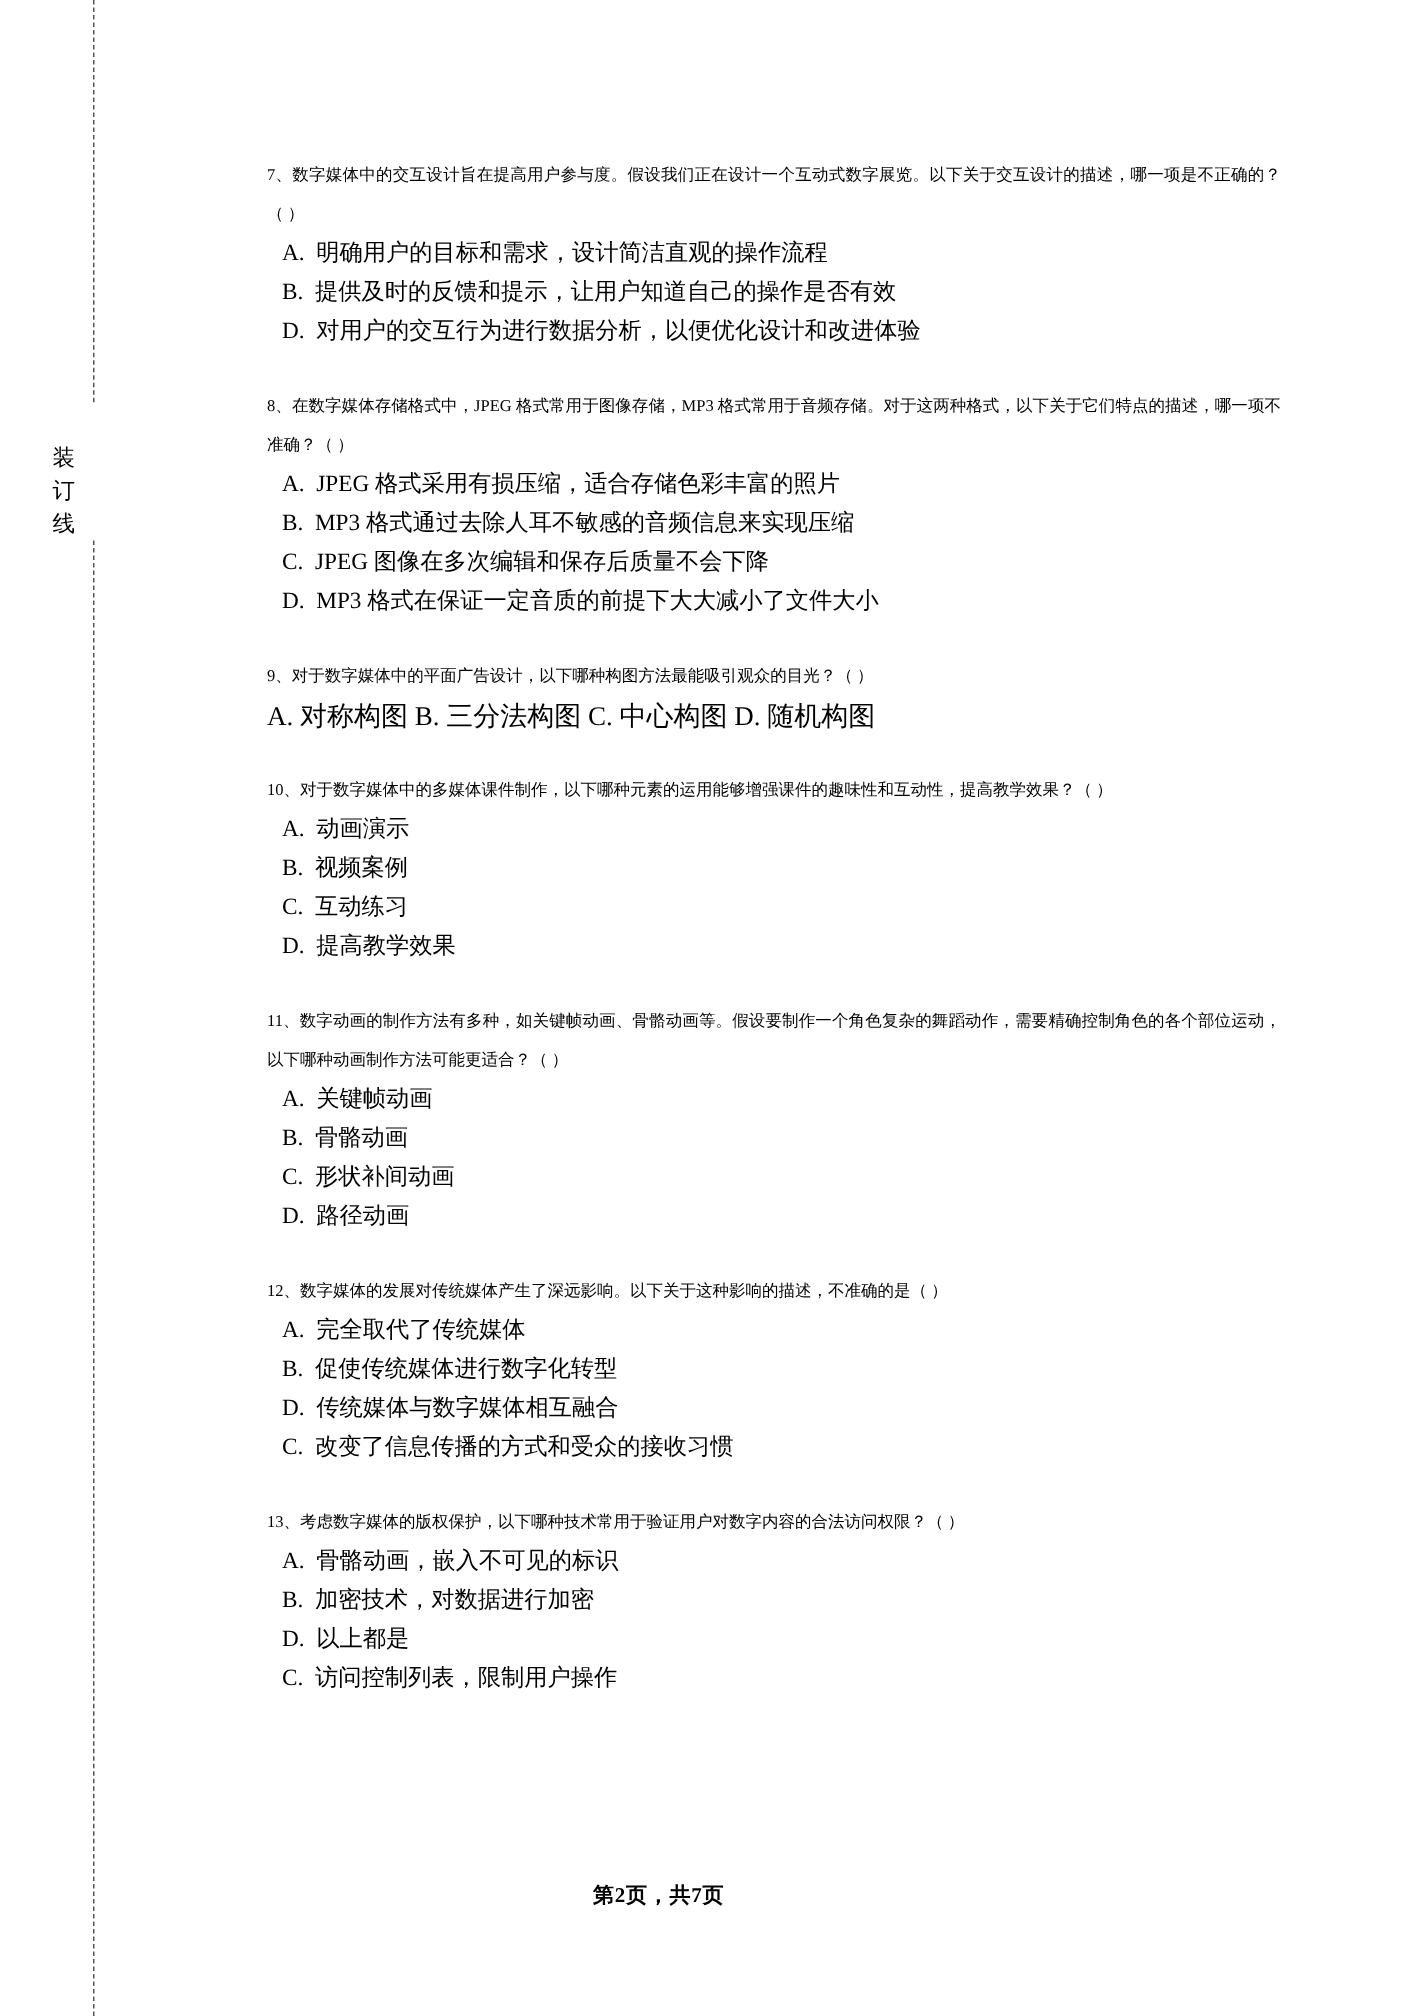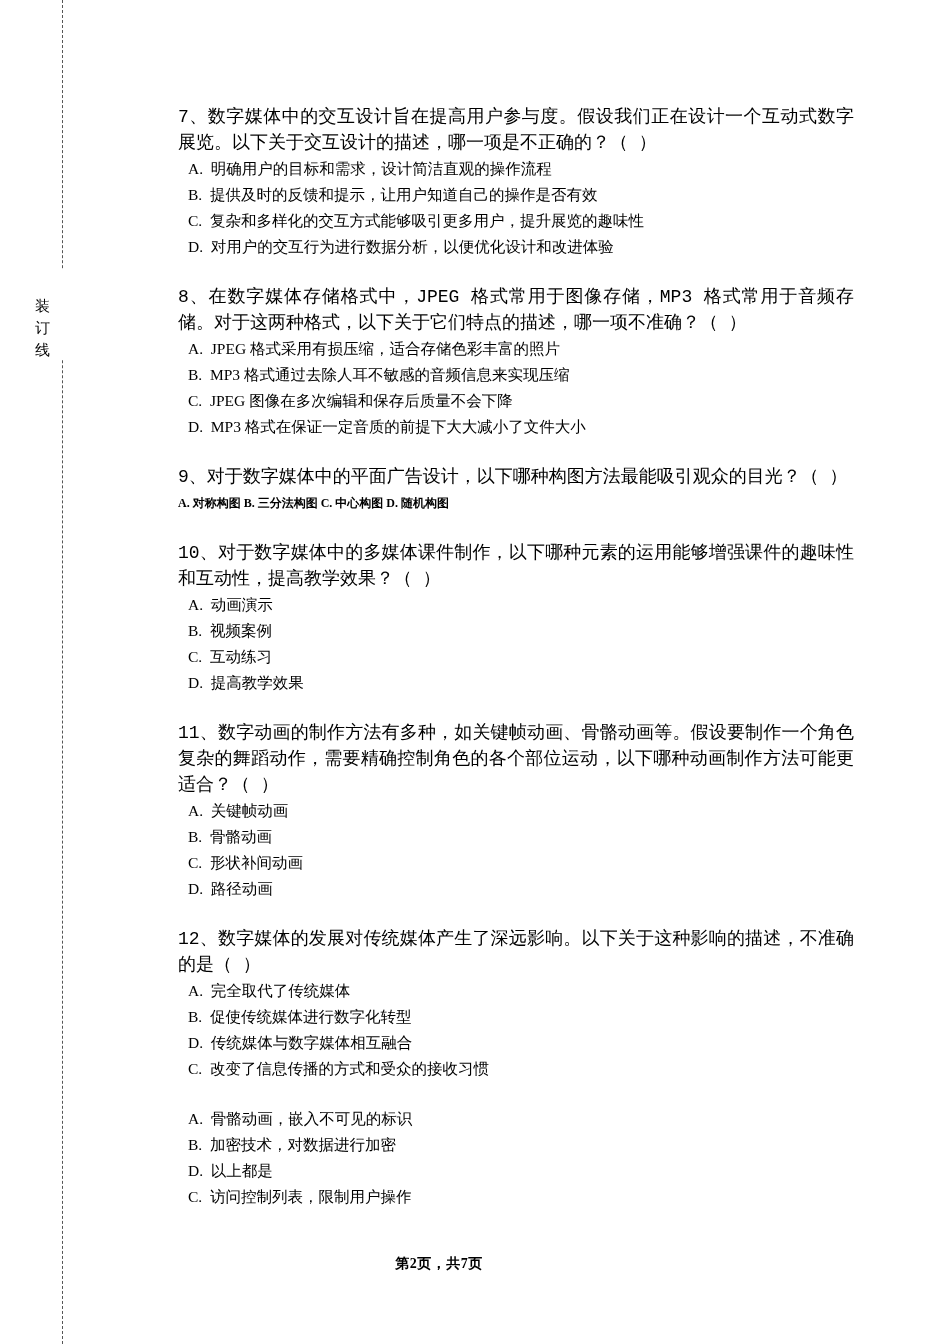--- a/index.html
+++ b/index.html
@@ -53,37 +53,35 @@
     position: absolute;
     left: 178px;
     top: 104px;
     width: 676px;
   }
 
   .qblock {
     margin-bottom: 24px;
   }
   .qstem {
-    font-size: 18px;
+    font-size: 11px;
     line-height: 26px;
     text-align: justify;
     text-justify: inter-ideograph;
-    font-family: Liberation Mono, monospace;
   }
   .opt {
     font-size: 15.5px;
     line-height: 26px;
     text-indent: 0;
     white-space: pre-wrap;
     margin-left: 10px;
   }
   .opts-inline {
-    font-size: 12px;
+    font-size: 18px;
     line-height: 26px;
-    font-weight: bold;
   }
 
   
   .footer {
     position: absolute;
     left: 0;
     top: 1255px;
     width: 878px;
     text-align: center;
     font-size: 14px;
@@ -102,21 +100,20 @@
   <span>订</span>
   <span>线</span>
 </div>
 
 <div class="content">
 
   <div class="qblock">
     <div class="qstem">7、数字媒体中的交互设计旨在提高用户参与度。假设我们正在设计一个互动式数字展览。以下关于交互设计的描述，哪一项是不正确的？（  ）</div>
     <div class="opt">A.  明确用户的目标和需求，设计简洁直观的操作流程</div>
     <div class="opt">B.  提供及时的反馈和提示，让用户知道自己的操作是否有效</div>
-    <div class="opt">C.  复杂和多样化的交互方式能够吸引更多用户，提升展览的趣味性</div>
     <div class="opt">D.  对用户的交互行为进行数据分析，以便优化设计和改进体验</div>
   </div>
 
   <div class="qblock">
     <div class="qstem">8、在数字媒体存储格式中，JPEG 格式常用于图像存储，MP3 格式常用于音频存储。对于这两种格式，以下关于它们特点的描述，哪一项不准确？（  ）</div>
     <div class="opt">A.  JPEG 格式采用有损压缩，适合存储色彩丰富的照片</div>
     <div class="opt">B.  MP3 格式通过去除人耳不敏感的音频信息来实现压缩</div>
     <div class="opt">C.  JPEG 图像在多次编辑和保存后质量不会下降</div>
     <div class="opt">D.  MP3 格式在保证一定音质的前提下大大减小了文件大小</div>
   </div>
@@ -144,20 +141,21 @@
 
   <div class="qblock">
     <div class="qstem">12、数字媒体的发展对传统媒体产生了深远影响。以下关于这种影响的描述，不准确的是（  ）</div>
     <div class="opt">A.  完全取代了传统媒体</div>
     <div class="opt">B.  促使传统媒体进行数字化转型</div>
     <div class="opt">D.  传统媒体与数字媒体相互融合</div>
     <div class="opt">C.  改变了信息传播的方式和受众的接收习惯</div>
   </div>
 
   <div class="qblock">
+    <div class="qstem">13、考虑数字媒体的版权保护，以下哪种技术常用于验证用户对数字内容的合法访问权限？（  ）</div>
     <div class="opt">A.  骨骼动画，嵌入不可见的标识</div>
     <div class="opt">B.  加密技术，对数据进行加密</div>
     <div class="opt">D.  以上都是</div>
     <div class="opt">C.  访问控制列表，限制用户操作</div>
   </div>
 
 </div>
 
 <div class="footer">第2页，共7页</div>
 

